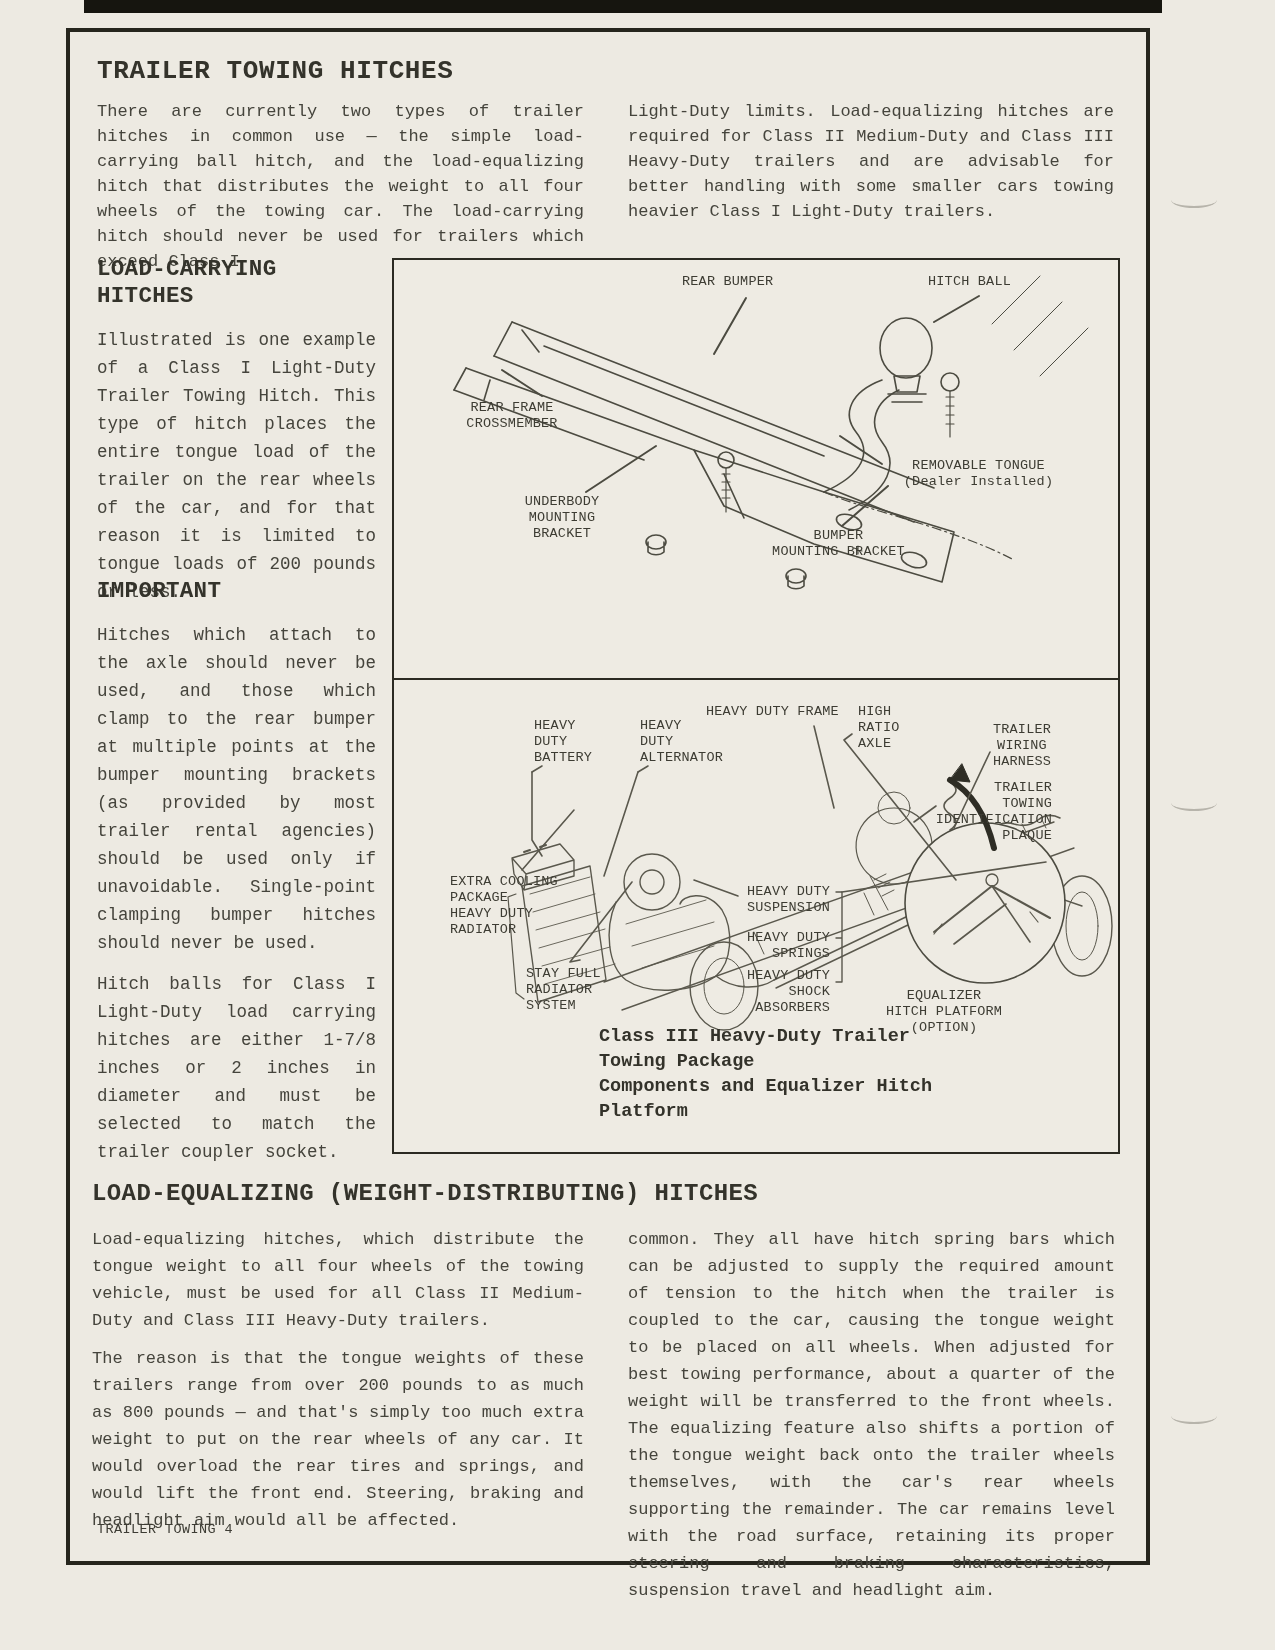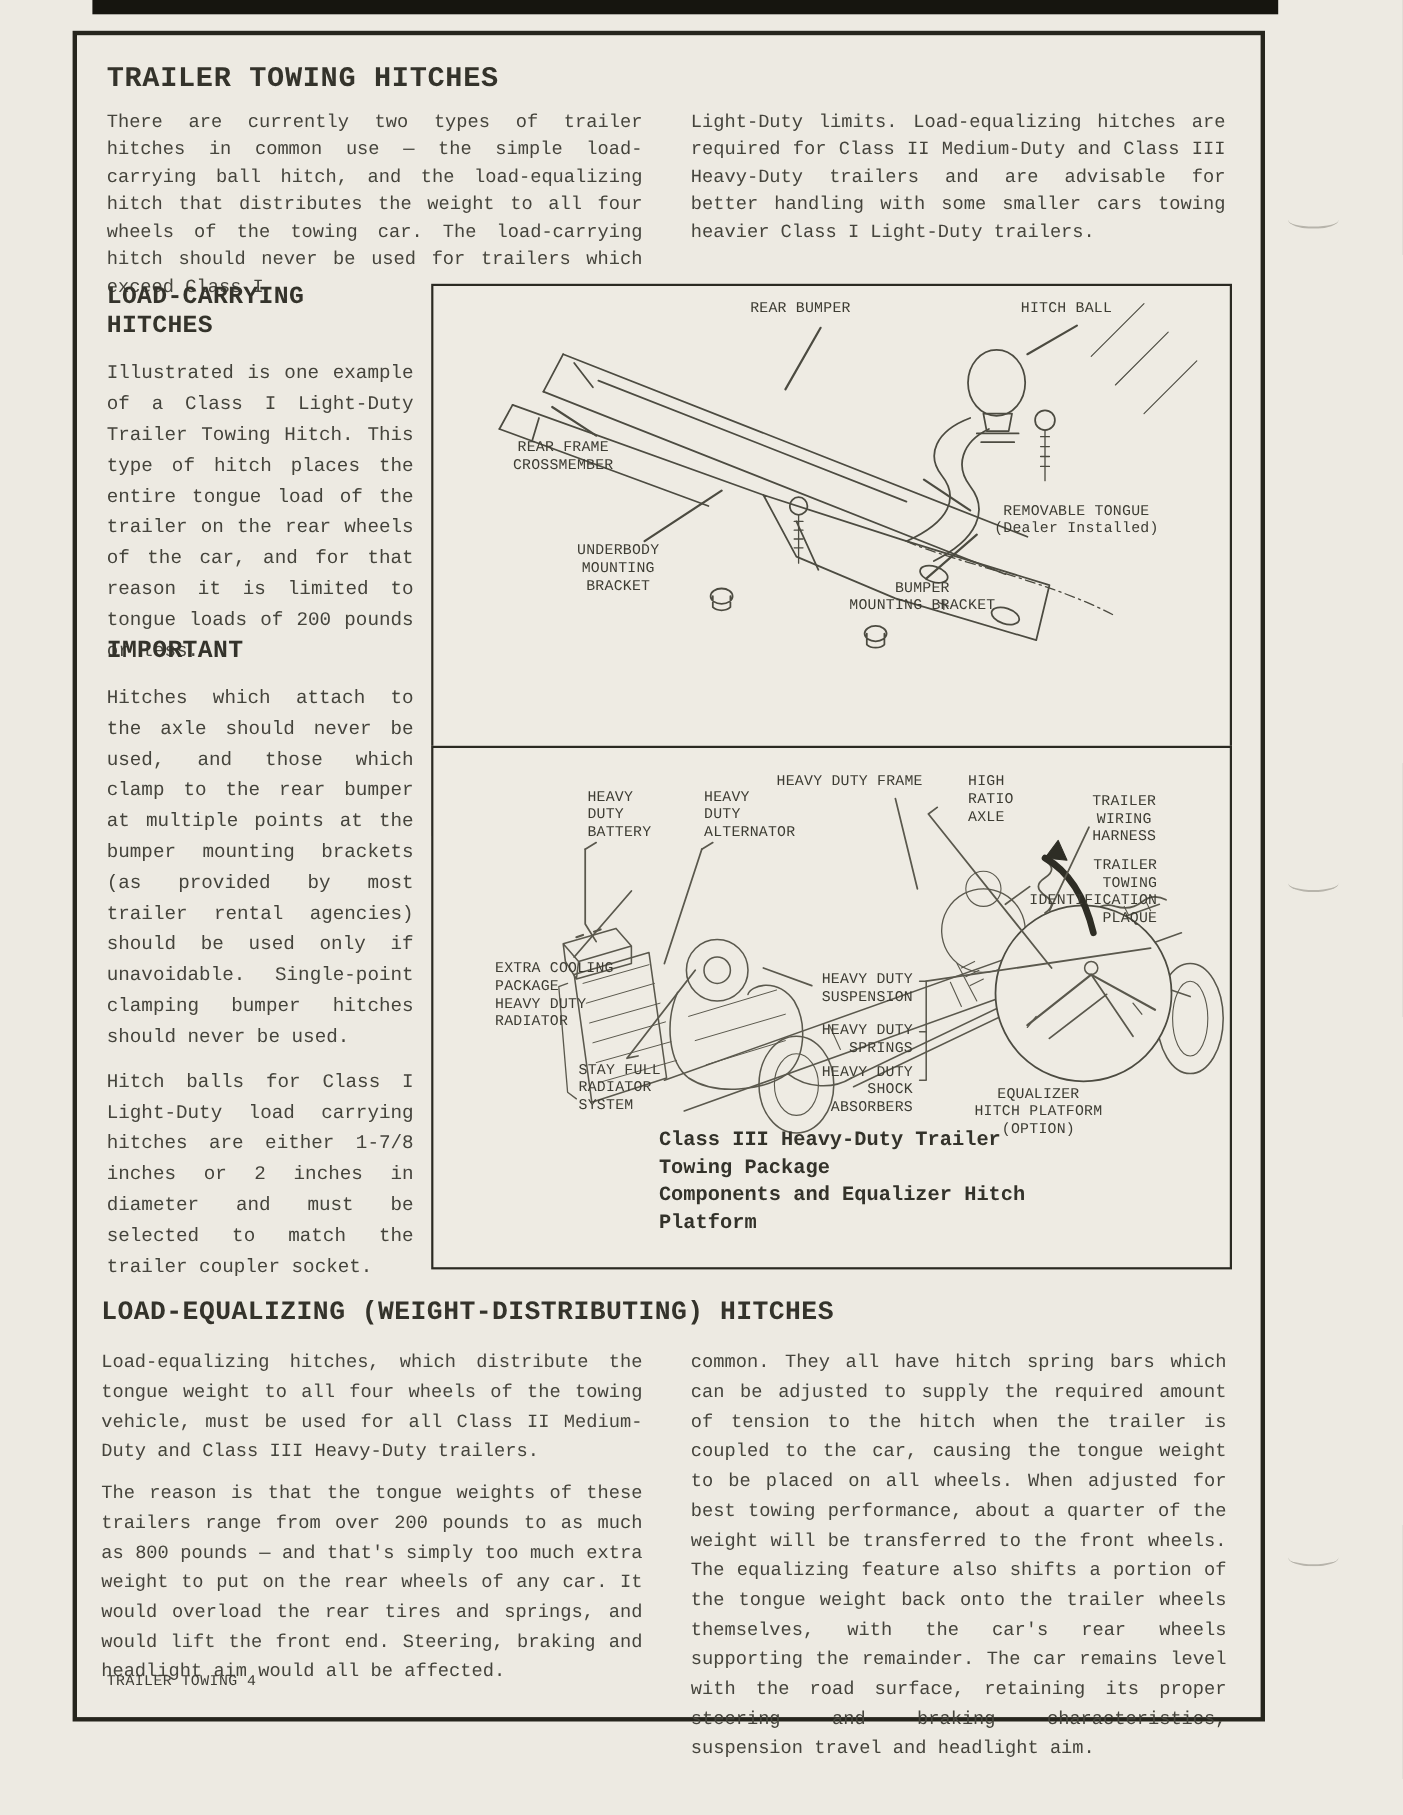--- a/index.html
+++ b/index.html
@@ -206,21 +206,21 @@
       <path d="M442,212 h6 v90 h-6 M448,258 h-6" stroke-width="1.4"></path>
       <path d="M448,212 L652,182" stroke-width="1.6"></path>
     </svg>
     <div class="fig-label" style="left:140px;top:38px">HEAVY
 DUTY
 BATTERY</div>
     <div class="fig-label" style="left:246px;top:38px">HEAVY
 DUTY
 ALTERNATOR</div>
     <div class="fig-label" style="left:312px;top:24px">HEAVY DUTY FRAME</div>
-    <div class="fig-label" style="left:486px;top:24px">HIGH
+    <div class="fig-label" style="left:464px;top:24px">HIGH
 RATIO
 AXLE</div>
     <div class="fig-label ta-c" style="left:588px;top:42px;width:80px">TRAILER
 WIRING
 HARNESS</div>
     <div class="fig-label ta-r" style="left:540px;top:100px;width:118px">TRAILER
 TOWING
 IDENTIFICATION
 PLAQUE</div>
     <div class="fig-label" style="left:56px;top:194px">EXTRA COOLING

